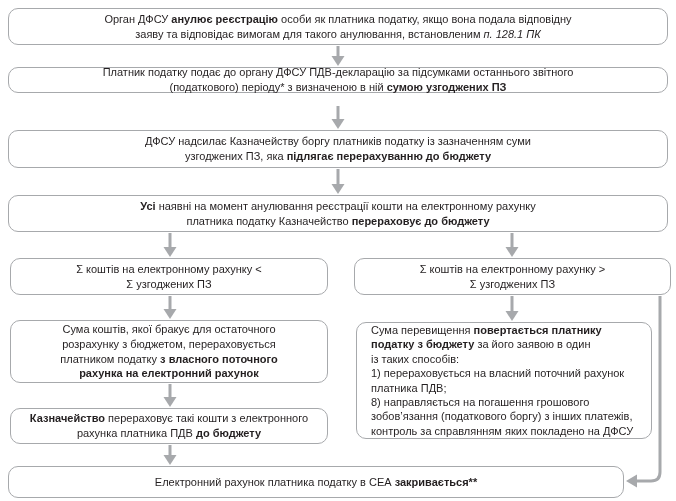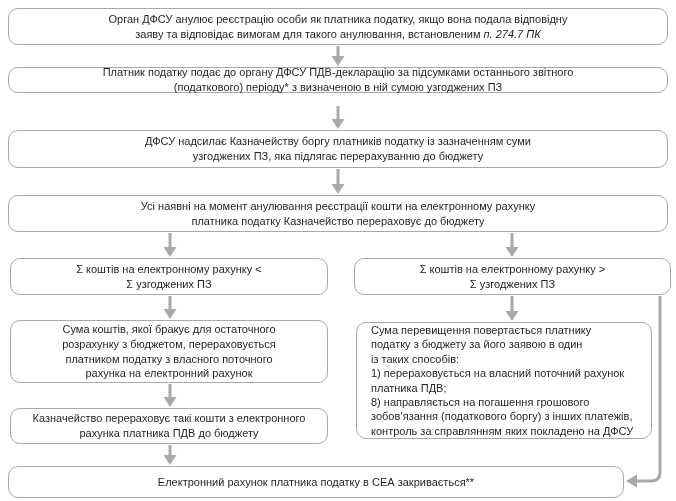--- a/index.html
+++ b/index.html
@@ -25,21 +25,21 @@
     border-radius: 10px;
     display: flex;
     flex-direction: column;
     justify-content: center;
     align-items: center;
     text-align: center;
     font-size: 11px;
     line-height: 14.6px;
     padding: 2px 6px;
   }
-  .box .b { font-weight: normal; }
+  .box .b { font-weight: bold; }
   .box .i { font-style: italic; }
   .box.left-align {
     align-items: flex-start;
     text-align: left;
     padding-left: 14px;
     padding-right: 6px;
     line-height: 14.4px;
   }
   .line { white-space: nowrap; }
   .box.left-align .line { white-space: normal; }
@@ -107,21 +107,21 @@
     </g>
 
     <g>
       <path d="M 660 296 L 660 472 Q 660 481 651 481 L 637 481" fill="none" stroke="#a7a9ac" stroke-width="3"></path>
       <polygon points="637,474.5 637,487.5 626,481" fill="#a7a9ac"></polygon>
     </g>
   </svg>
 
   <div class="box" id="box1">
     <div class="line"><span>Орган ДФСУ </span><span class="b">анулює реєстрацію</span><span> особи як платника податку, якщо вона подала відповідну</span></div>
-    <div class="line"><span>заяву та відповідає вимогам для такого анулювання, встановленим </span><span class="i">п. 274.7 ПК</span></div>
+    <div class="line"><span>заяву та відповідає вимогам для такого анулювання, встановленим </span><span class="i">п. 128.1 ПК</span></div>
   </div>
 
   <div class="box" id="box2">
     <div class="line"><span>Платник податку подає до органу ДФСУ ПДВ-декларацію за підсумками останнього звітного</span></div>
     <div class="line"><span>(податкового) періоду* з визначеною в ній </span><span class="b">сумою узгоджених ПЗ</span></div>
   </div>
 
   <div class="box" id="box3">
     <div class="line"><span>ДФСУ надсилає Казначейству боргу платників податку із зазначенням суми</span></div>
     <div class="line"><span>узгоджених ПЗ, яка </span><span class="b">підлягає перерахуванню до бюджету</span></div>

